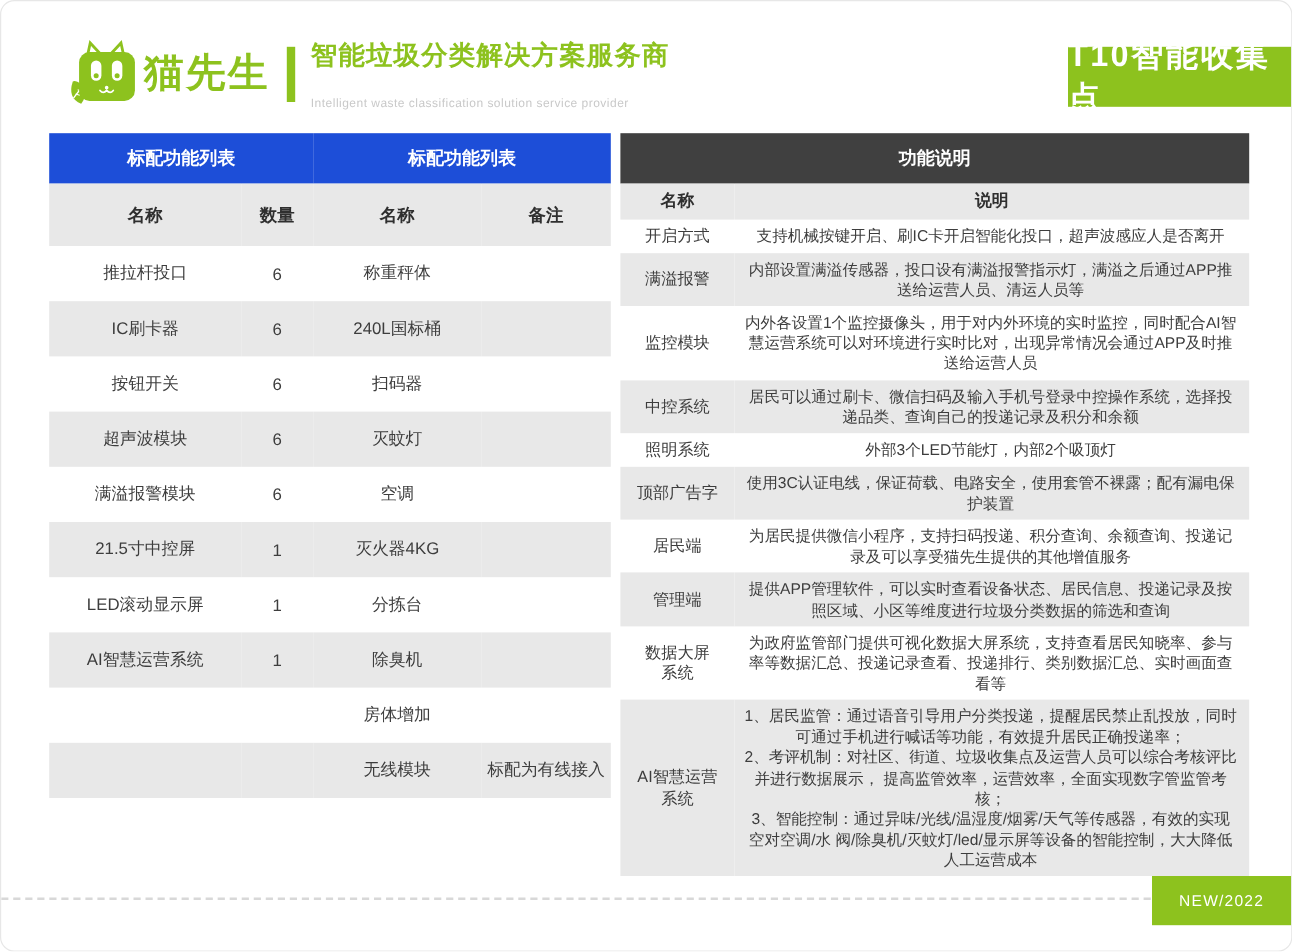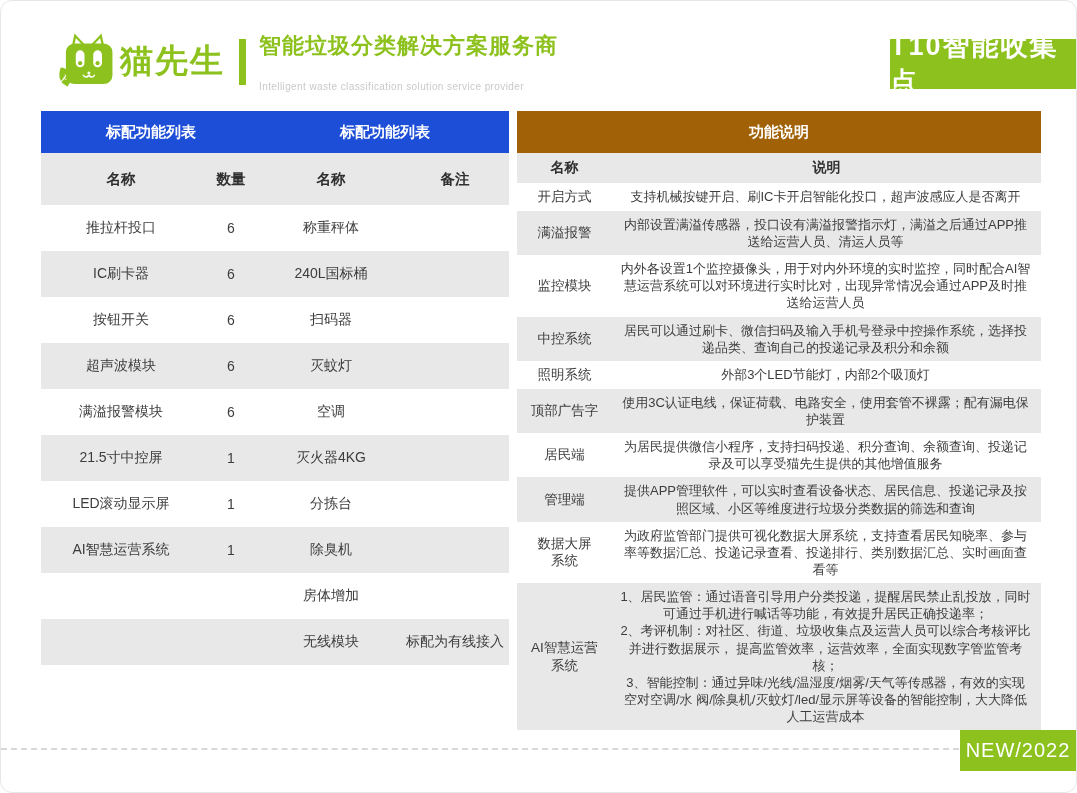--- a/index.html
+++ b/index.html
@@ -34,34 +34,34 @@
   
   .tables { position:absolute; left:40px; top:110px; display:flex; gap:8px; align-items:flex-start; }
   table { border-collapse:collapse; table-layout:fixed; }
   th, td { color:#3d3d3d; }
   .ltable { width:468px; }
   .ltable th.group { background:#1d4ed8; color:#fff; height:42px; font-size:15px; font-weight:bold; text-align:center; }
   .ltable th.sub { background:#e8e8e8; height:52px; font-size:14.5px; font-weight:bold; text-align:center; color:#2f2f2f; }
   .ltable td { height:46px; text-align:center; font-size:14px; vertical-align:middle; }
   .ltable tbody tr:nth-child(even) td { background:#e8e8e8; }
   .rtable { width:524px; }
-  .rtable th.title { background:#a16207; color:#fff; height:42px; font-size:15px; font-weight:bold; text-align:center; }
+  .rtable th.title { background:#404040; color:#fff; height:42px; font-size:15px; font-weight:bold; text-align:center; }
   .rtable th.sub { background:#e8e8e8; height:30px; font-size:14px; font-weight:bold; text-align:center; color:#2f2f2f; }
   .rtable td { font-size:13px; line-height:1.32; vertical-align:middle; }
   .rtable td.fname { text-align:center; padding:5px 4px; white-space:pre-line; font-size:13.5px; }
   .rtable td.fdesc { text-align:center; padding:5px 10px 5px 8px; white-space:pre-line; }
   .rtable tbody tr:nth-child(even) td { background:#e8e8e8; }
   
   .dashed-line { position:absolute; left:0; top:747px; width:958px; border-top:2px dashed #d8d8d8; }
   .new-badge {
     position:absolute; right:0; top:729px;
     width:116px; height:41px;
     background:#8dc21e; color:#fff;
     display:flex; align-items:center; justify-content:center;
-    font-size:20px; letter-spacing:1px;
+    font-size:13px; letter-spacing:1px;
   }
 </style>
 </head>
 <body>
 
 <div class="card">
 
   <div class="brand">
     <span>
       <svg viewBox="0 0 110 100" xmlns="http://www.w3.org/2000/svg">

